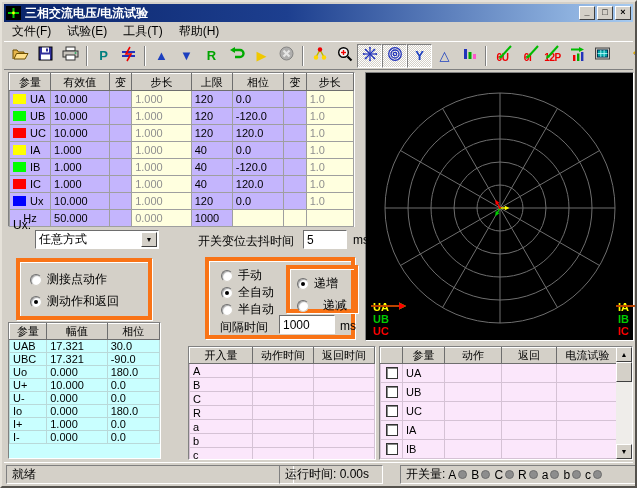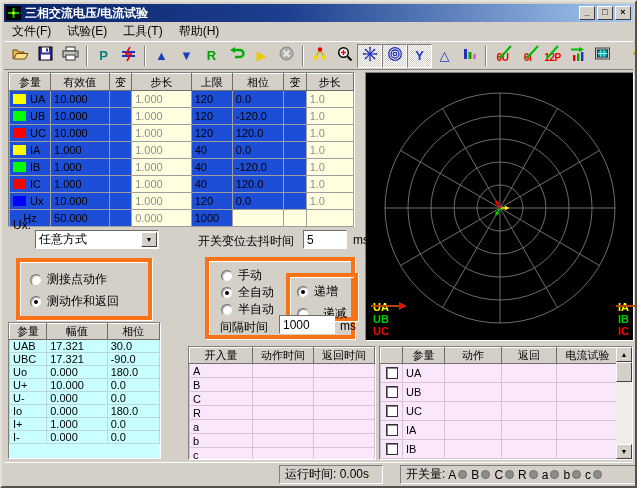--- a/index.html
+++ b/index.html
@@ -24,21 +24,21 @@
   .tbtn.pressed{border:1px solid;border-color:#808080 #fff #fff #808080;background-color:#d4d0c8;
     background-image:linear-gradient(45deg,#fff 25%,transparent 25%,transparent 75%,#fff 75%),
                      linear-gradient(45deg,#fff 25%,transparent 25%,transparent 75%,#fff 75%);
     background-size:2px 2px;background-position:0 0,1px 1px;}
   .tbtn .ltr{font-weight:bold;font-size:13px;line-height:13px;}
   .tsep{width:2px;height:20px;border-left:1px solid #808080;border-right:1px solid #fff;margin:0 3px;flex:0 0 auto;}
   .tgap{width:9px;flex:0 0 auto;}
   
   .sunken{border:1px solid;border-color:#808080 #fff #fff #808080;}
   
-  .gridtbl{border-collapse:collapse;table-layout:fixed;background:#1d4ed8;font-size:11px;color:#000;}
+  .gridtbl{border-collapse:collapse;table-layout:fixed;background:#c4b5fd;font-size:11px;color:#000;}
   .gridtbl th{background:#d4d0c8;border:1px solid;border-color:#fff #6e6e6e #6e6e6e #fff;
     font-weight:normal;padding:0;white-space:nowrap;overflow:hidden;}
   .gridtbl td{border:1px solid #9f9f9f;padding:0 3px;white-space:nowrap;overflow:hidden;}
   #main-table{position:absolute;left:6px;top:70px;width:347px;height:155px;background:#fff;}
   #main-table table{width:100%;}
   #main-table th{height:17px;}
   #main-table td{height:17px;}
   td.step{background:#ffffdf;color:#8f8f8f;}
   td.blankyellow{background:#ffffdf;}
   .swatch{display:inline-block;width:13px;height:10px;vertical-align:-1px;margin-right:4px;}
@@ -503,21 +503,21 @@
         </div>
         <div class="radio-row" style="left:12px;top:23px;">
           <span class="radio checked"></span>
           <span>全自动</span>
         </div>
         <div class="radio-row" style="left:12px;top:40px;">
           <span class="radio"></span>
           <span>半自动</span>
         </div>
       </div>
-    <div class="groupbox" style="left:77px;top:12px;width:72px;height:48px;font-family:Liberation Serif, serif;">
+    <div class="groupbox" style="left:77px;top:4px;width:72px;height:48px;font-family:Liberation Serif, serif;">
       <div id="direction-radios" style="position:relative;width:100%;height:100%;">
           <div class="radio-row" style="left:7px;top:6px;">
             <span class="radio checked"></span>
             <span>递增</span>
           </div>
           <div class="radio-row" style="left:7px;top:28px;gap:9px;">
             <span class="radio"></span>
             <span>递减</span>
           </div>
         </div>
@@ -714,20 +714,23 @@
             <td>IC</td>
             <td></td>
             <td></td>
             <td></td>
           </tr>
         </tbody>
       </table>
     </div>
 
   <div id="statusbar">
+    <div class="sb-panel" style="left:2px;width:288px;">
+      <span>就绪</span>
+    </div>
     <div class="sb-panel" style="left:275px;width:104px;">
       <span>运行时间: 0.00s</span>
     </div>
     <div class="sb-panel" style="left:396px;width:237px;">
       <span style="margin-right:3px;">开关量:</span>
       <span id="switch-dots" style="display:flex;align-items:center;">
           <span class="sw-item">
             <span>A</span>
             <span class="sw-dot"></span>
           </span>

